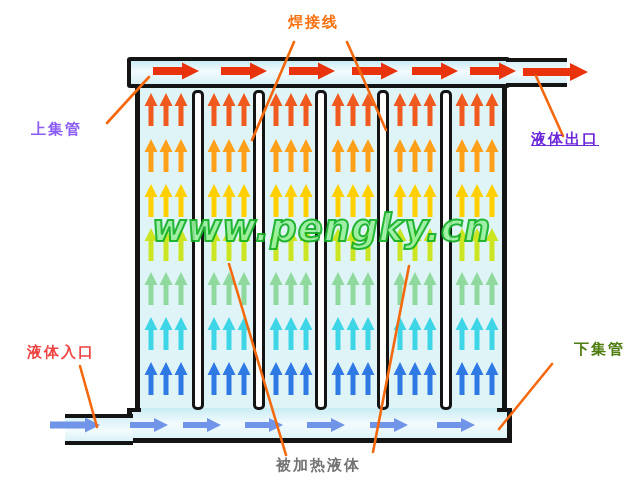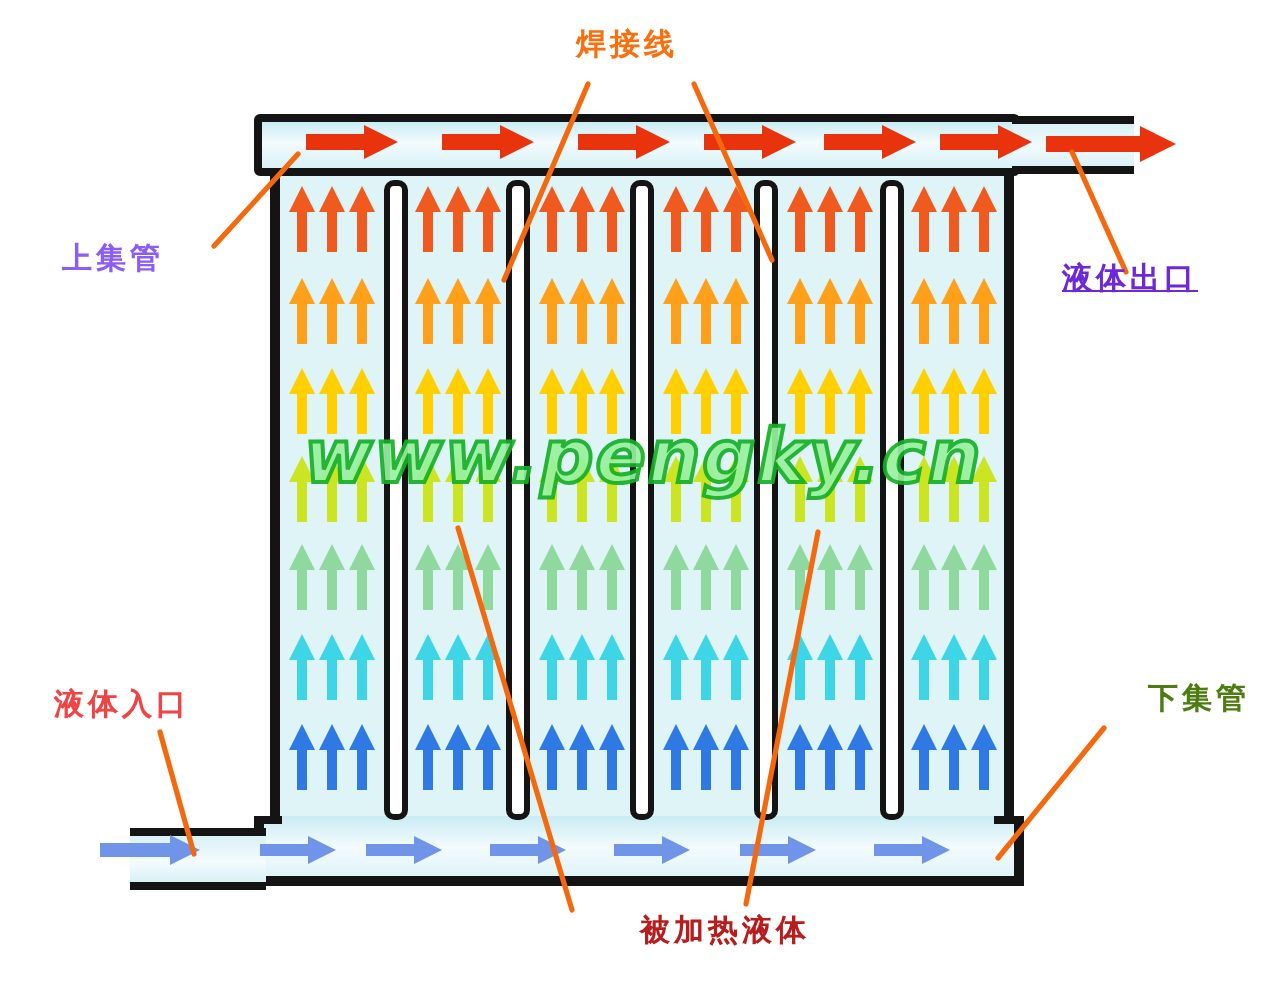--- a/index.html
+++ b/index.html
@@ -241,15 +241,15 @@
       <line x1="552" y1="364" x2="499" y2="429" stroke="#f4690e" stroke-width="2.6" stroke-linecap="round"></line>
       <line x1="286" y1="455" x2="229" y2="264" stroke="#f4690e" stroke-width="2.6" stroke-linecap="round"></line>
       <line x1="373" y1="452" x2="409" y2="266" stroke="#f4690e" stroke-width="2.6" stroke-linecap="round"></line>
     </svg>
 
   <div class="cn-label" style="left: 288px; top: 13px; color: rgb(248, 112, 14);">焊接线</div>
   <div class="cn-label" style="left: 31px; top: 120px; color: #8b5cf6;">上集管</div>
   <div class="cn-label" style="left: 531px; top: 130px; color: #6d28d9; text-decoration: underline;">液体出口</div>
   <div class="cn-label" style="left: 27px; top: 343px; color: #ef4444;">液体入口</div>
   <div class="cn-label" style="left: 538px; top: 340px; color: #4d7c0f; margin-left: 36px;">下集管</div>
-  <div class="cn-label" style="left: 276px; top: 456px; color: #b91c1c; margin-left: 44px;">被加热液体</div>
+  <div class="cn-label" style="left: 276px; top: 456px; color: #737373;">被加热液体</div>
 
 </div>
 
 </body></html>

